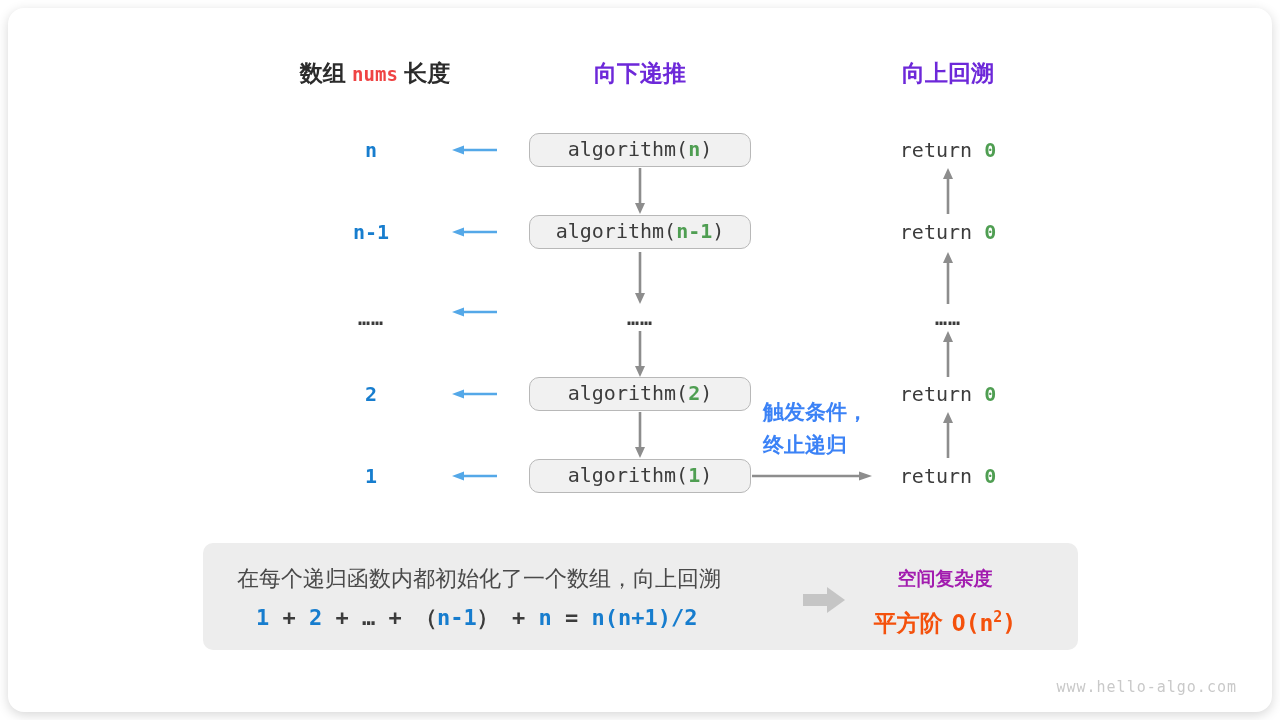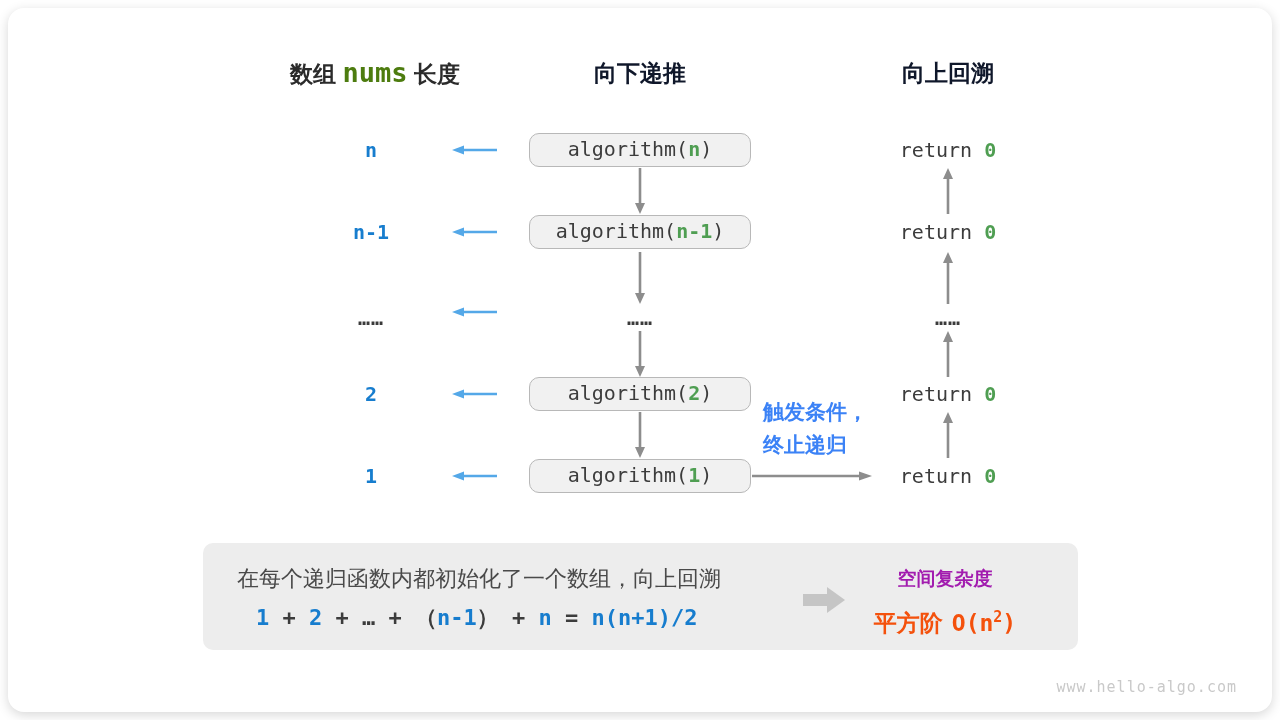--- a/index.html
+++ b/index.html
@@ -10,22 +10,22 @@
           background:#ffffff; border-radius:16px;
           box-shadow:0 3px 12px rgba(0,0,0,.16); }
   .abs { position:absolute; }
   .mono { font-family:"DejaVu Sans Mono","Liberation Mono",monospace; }
   .cjk  { font-family:"Liberation Sans","DejaVu Sans",sans-serif; }
 
   
   .col-header { top:59px; height:28px; line-height:28px; text-align:center;
                 font-size:23px; font-weight:700; white-space:nowrap; }
   .hdr-dark { color:#2b2b2b; }
-  .hdr-gray { color:#0f172a; }
-  .hdr-code { color:#4d7c0f; font-weight:700; font-size:27px; }
+  .hdr-gray { color:#6d28d9; }
+  .hdr-code { color:#ef4444; font-weight:700; font-size:19px; }
 
   
   .len-label { left:306px; width:130px; height:28px; line-height:28px;
                text-align:center; font-size:20px; font-weight:700; color:#177dce;
                white-space:nowrap; }
   .dots { color:#3a3a3a; font-weight:700; font-size:20px; letter-spacing:1px; }
 
   
   .call-box { left:529px; width:222px; height:34px; background:#f1f1f1;
               border:1.5px solid #b8b8b8; border-radius:10px;

